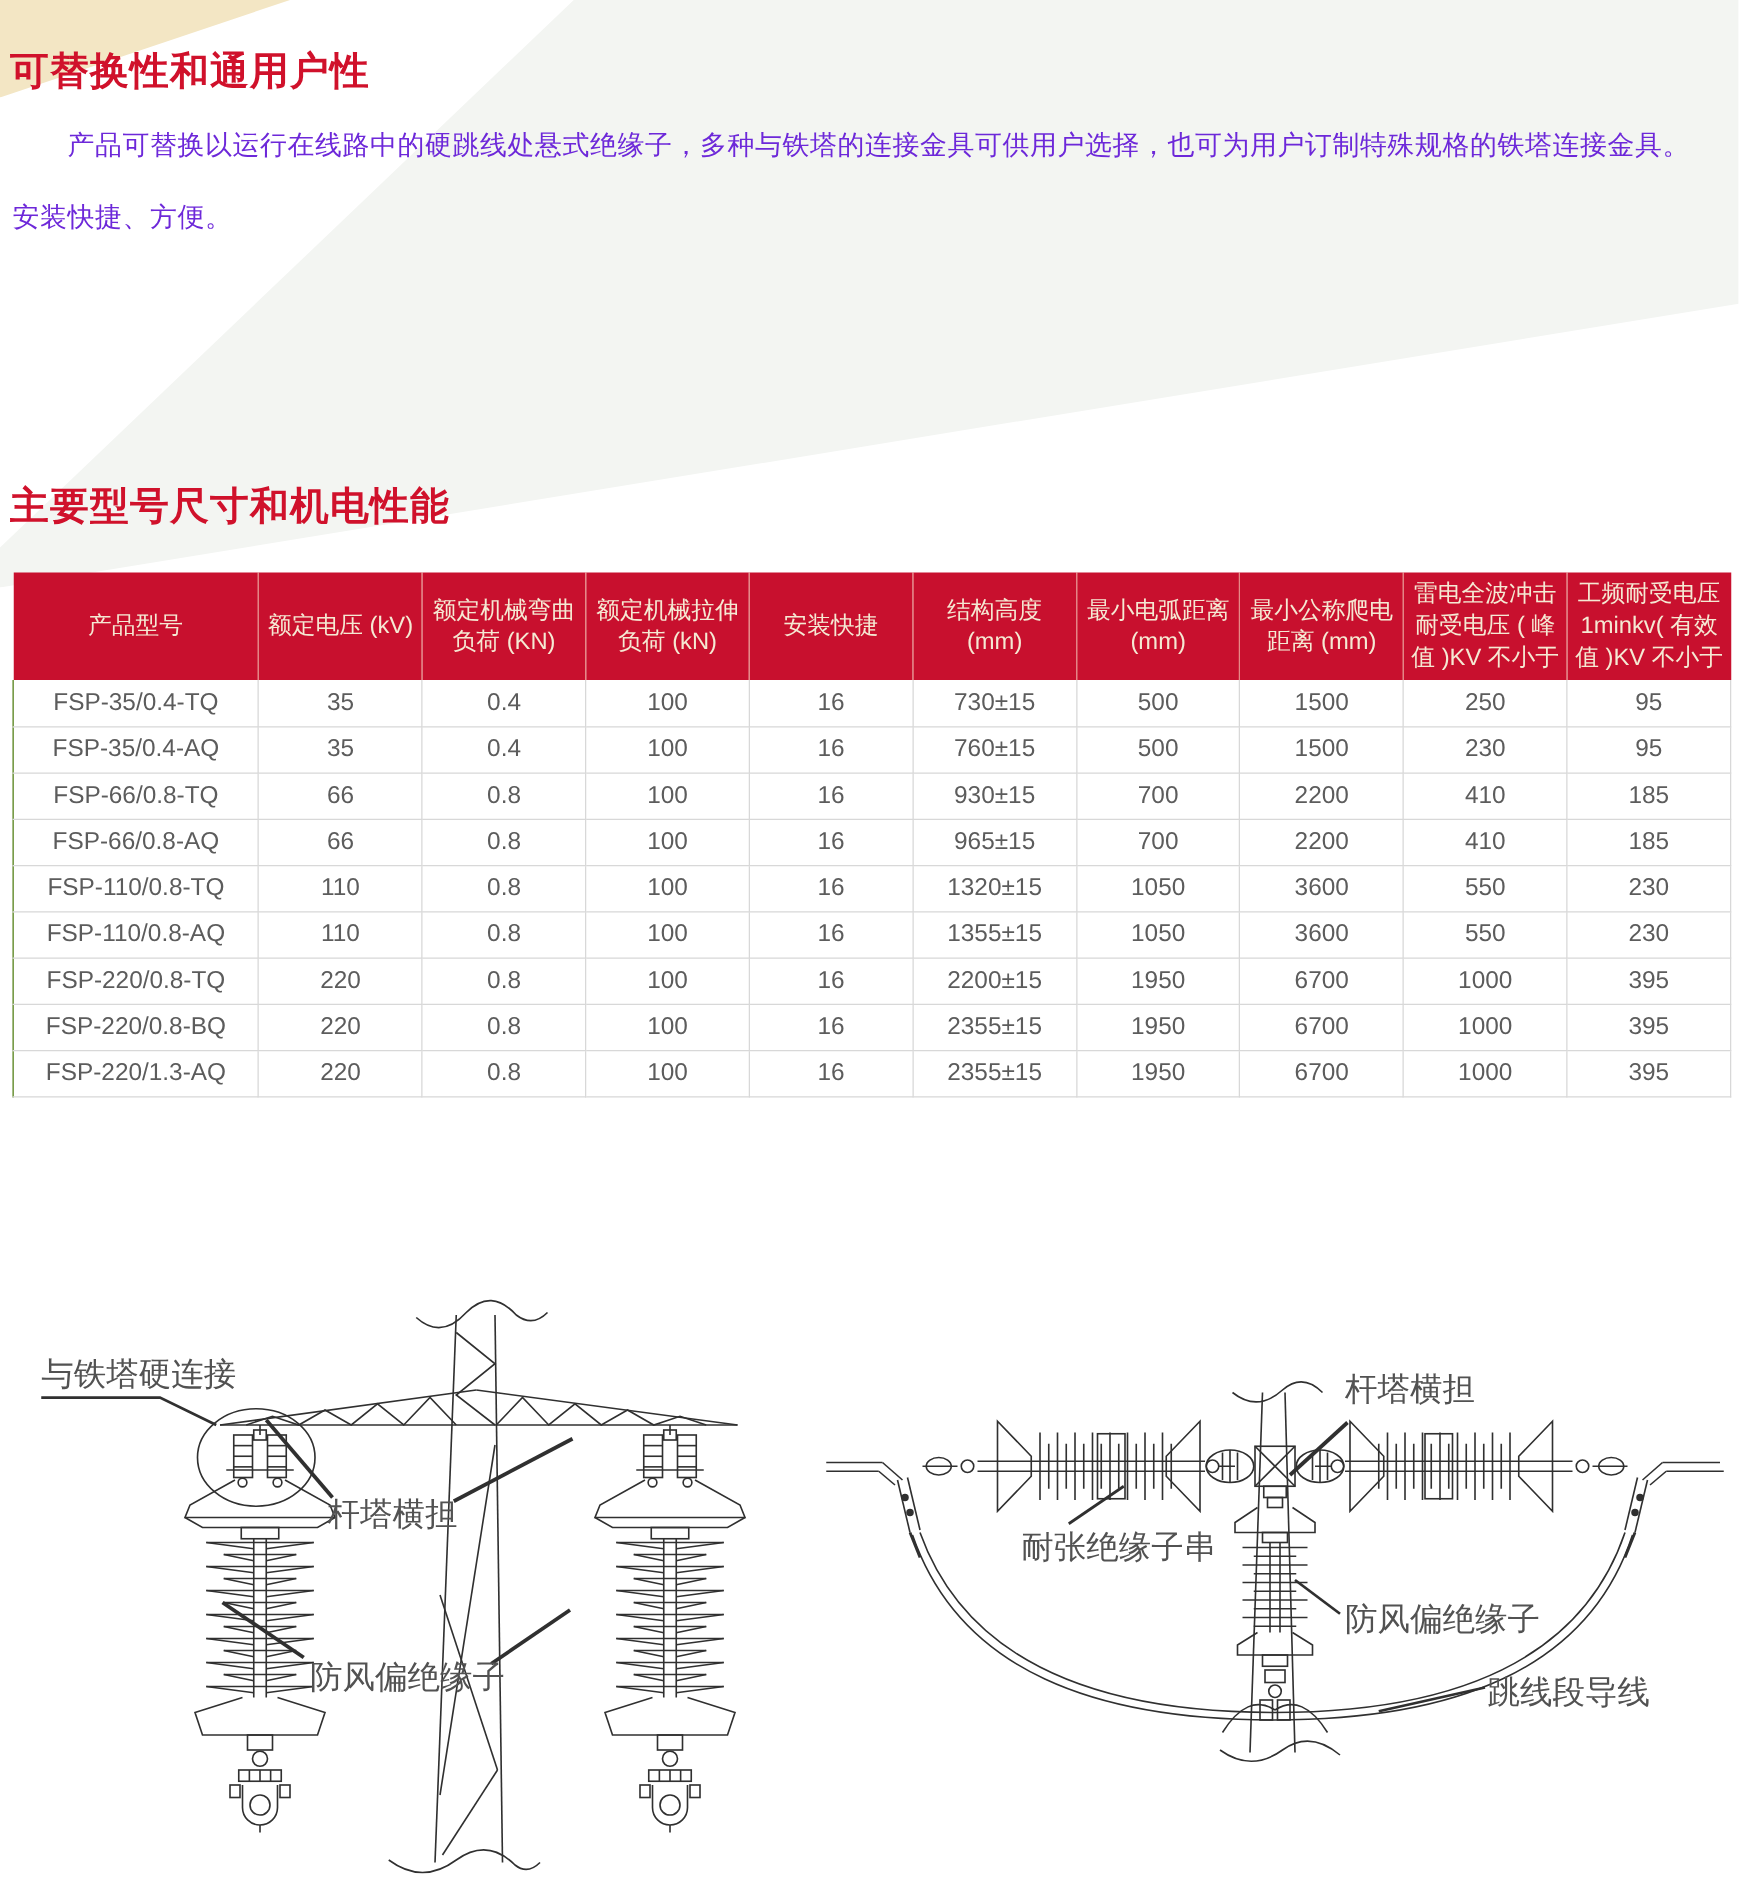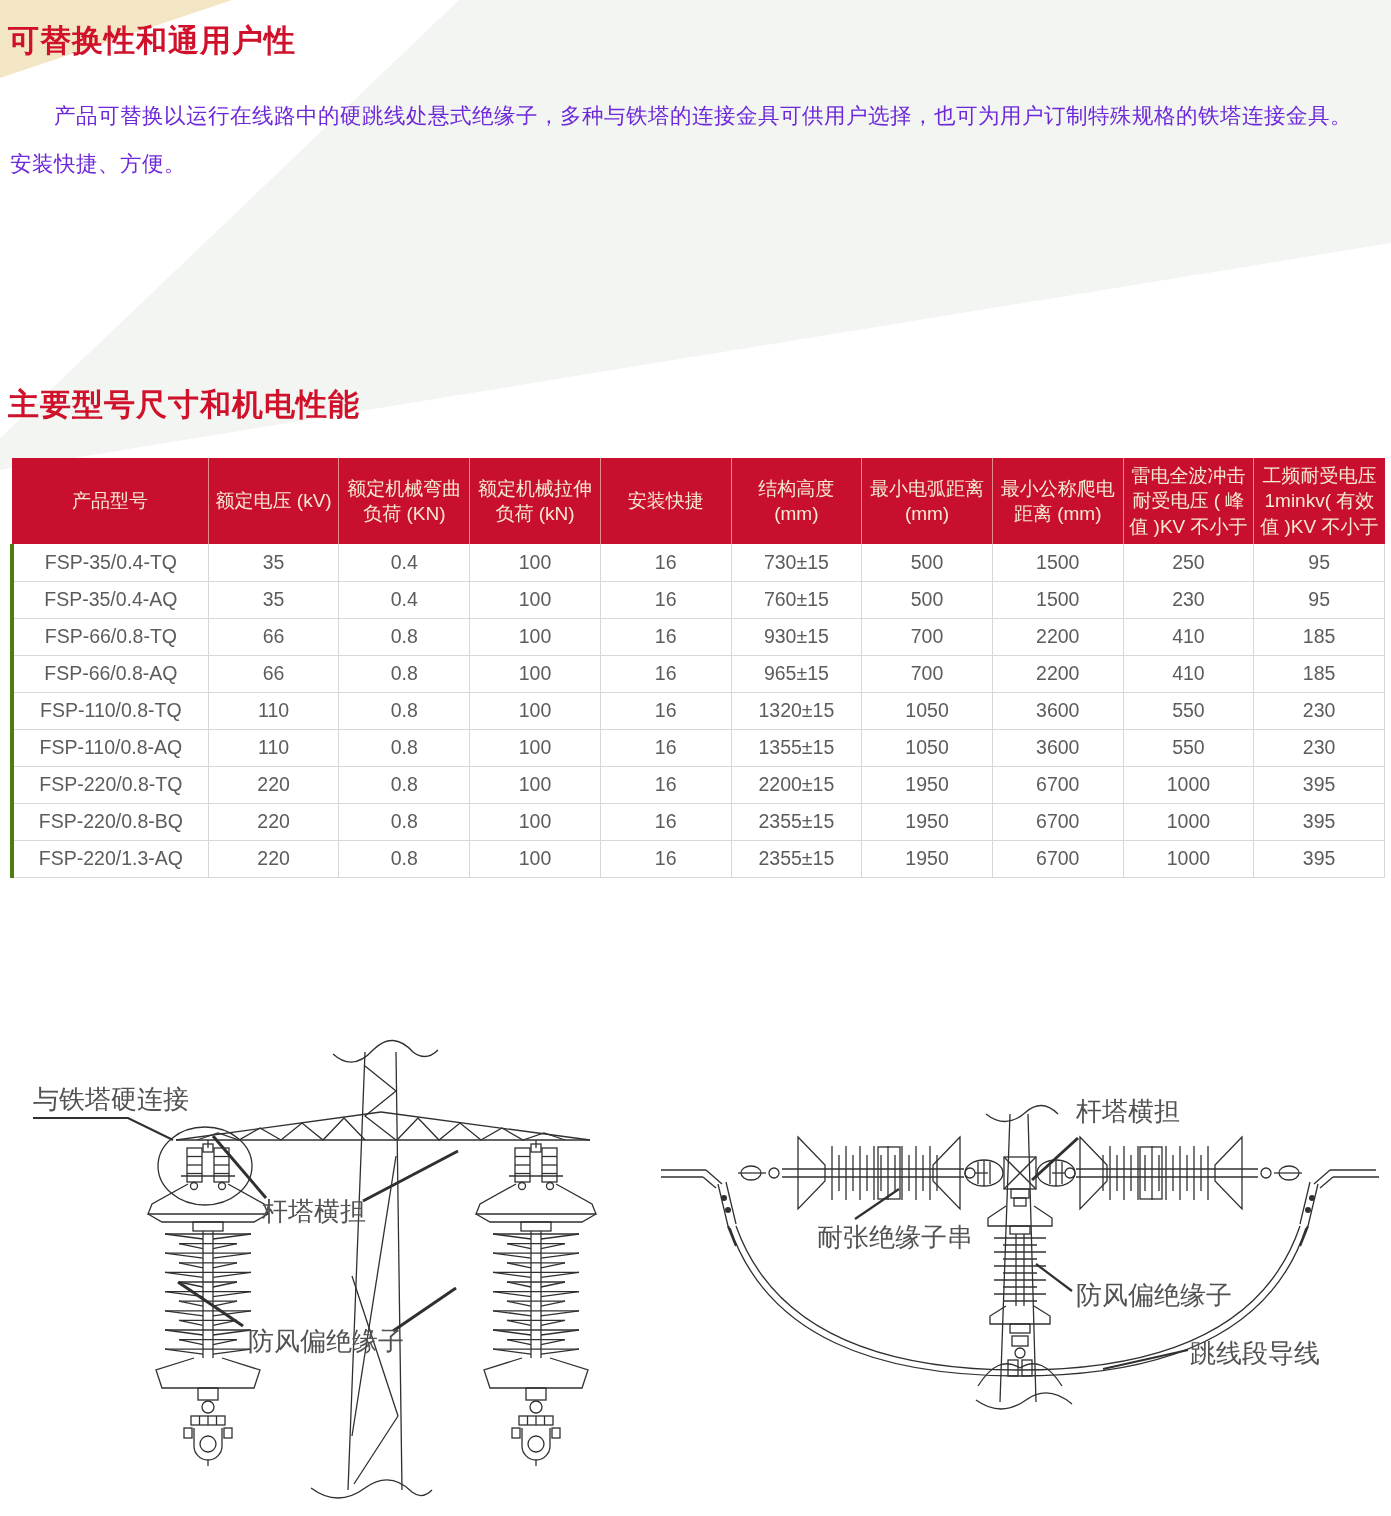--- a/index.html
+++ b/index.html
@@ -22,29 +22,29 @@
     background:#f3e6c4;
     clip-path:polygon(0 0, 232px 0, 0 78px);
     z-index:1;
   }
   
   .sec-title {
     position:absolute; left:8px;
     font-size:31px; font-weight:bold; color:#d0112b;
     letter-spacing:1px; z-index:2;
   }
-  #title1 { top:20px; }
+  #title1 { top:36px; }
   #title2 { top:384px; }
   .para-line {
     position:absolute; left:10px; width:1375px;
     font-size:21.5px; color:#6d28d9; letter-spacing:0.5px;
     z-index:2;
   }
   #para1 { top:101px; text-indent:44px; }
-  #para2 { top:149px; }
+  #para2 { top:159px; }
   
   .spec-table {
     position:absolute; left:10px; top:458px; width:1375px;
     border-collapse:collapse; table-layout:fixed;
     z-index:2; background:transparent;
   }
   .spec-table col.c-model { width:14.3%; }
   .spec-table col.c-std { width:9.522%; }
   .spec-table thead th {
     background:#c8102e; color:#f5e9d3;
@@ -55,21 +55,21 @@
   }
   .spec-table thead th:last-child { border-right:none; }
   .spec-table tbody td {
     background:#ffffff;
     height:37px; text-align:center; vertical-align:middle;
     font-size:19.5px; color:#5c5c5c;
     border-right:1px solid #d8d8d8;
     border-bottom:1px solid #d8d8d8;
     padding:0 2px;
   }
-  .spec-table tbody td:first-child { border-left:4px solid #4d7c0f; }
+  .spec-table tbody td:first-child { border-left:1px solid #4d7c0f; }
   
   .diagram { position:absolute; z-index:2;text-align:center; }
   #diagram-left  { left:8px;   top:1036px; }
   #diagram-right { left:648px; top:1088px; }
   .diagram svg { display:block; }
   .dline { stroke:#303030; stroke-width:1.3; fill:none; }
   .dthick { stroke:#303030; stroke-width:3; fill:none; }
   .dmed { stroke:#303030; stroke-width:2.2; fill:none; }
   .dlabel { fill:#525252; font-size:26px; font-family:"Liberation Sans","DejaVu Sans",sans-serif; }
 </style>

